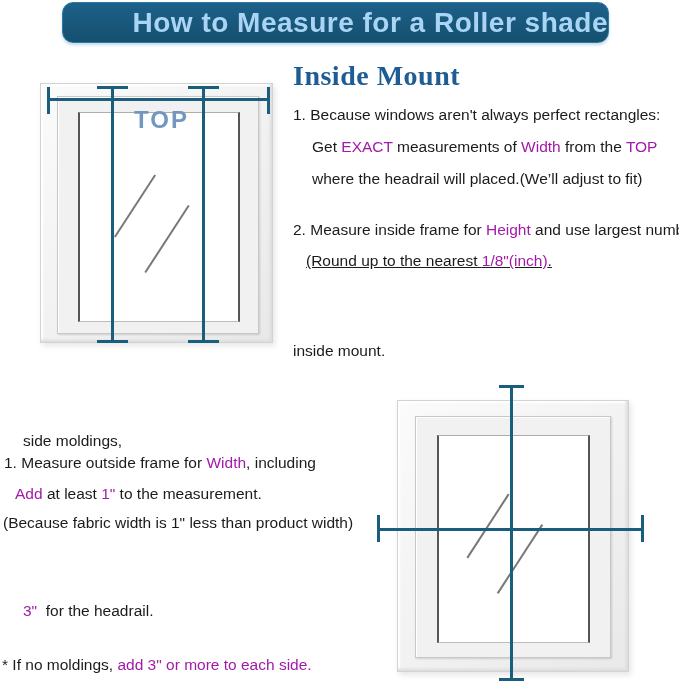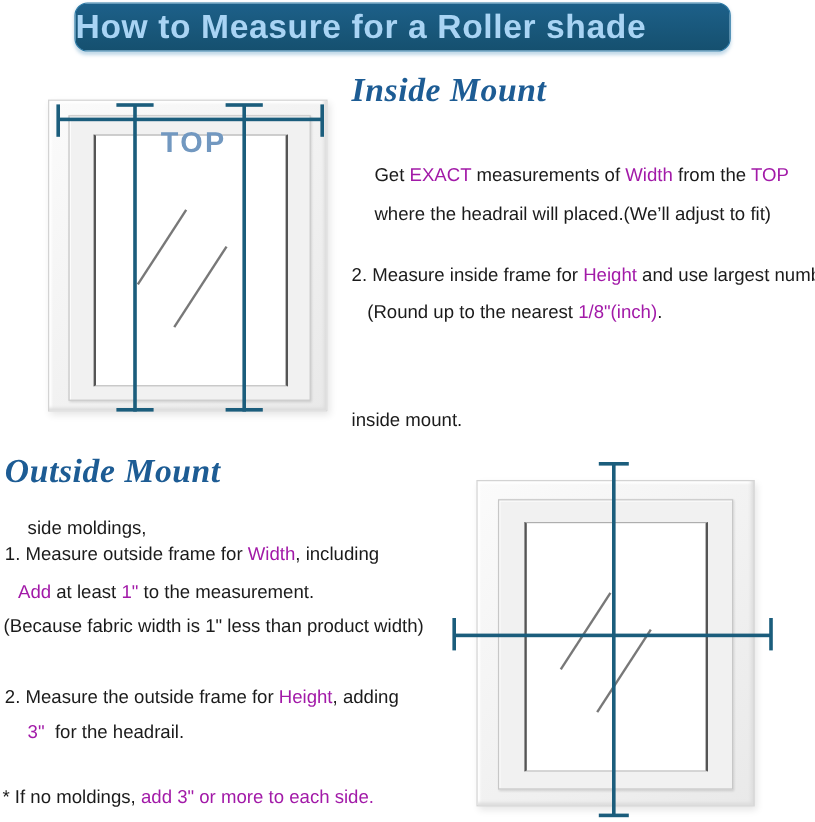--- a/index.html
+++ b/index.html
@@ -4,26 +4,26 @@
 <style>
   html,body{margin:0;padding:0;background:#fff;}
   .page{position:relative;width:679px;height:685px;background:#fff;overflow:hidden;
         font-family:"Liberation Sans",sans-serif;}
 
   
   .banner{position:absolute;left:62px;top:2px;width:547px;height:41px;border-radius:11px;
           background:linear-gradient(180deg,var(--banner-bg,#1d6089),var(--banner-bg2,#164f72));
           border:1px solid var(--banner-border,#2d7aa6);
           box-shadow:0 2px 3px rgba(120,170,205,.45);
-          display:flex;align-items:center;justify-content:flex-start;box-sizing:border-box;}
+          display:flex;align-items:center;justify-content:flex-end;box-sizing:border-box;}
   .banner-title{font-weight:bold;font-size:28px;letter-spacing:.5px;
                 color:var(--banner-text,#a9d4f4);}
 
   
-  .mount-h{position:absolute;font-family:"Liberation Serif",serif;font-style:italic;
+  .mount-h{position:absolute;font-family:"Liberation Serif",serif;
            font-weight:600;font-size:28px;color:var(--heading-blue,#1d5c94);letter-spacing:.5px;}
 
   
   .ln{position:absolute;font-size:15.5px;line-height:18px;white-space:pre;
       color:var(--text,#1b1b1b);}
   .hl{color:var(--highlight-purple,#a21aa8);}
 
   
   .window{position:absolute;background:linear-gradient(135deg,#fbfbfb,#e9e9e9);
           border:1px solid #d3d3d3;box-sizing:border-box;
@@ -63,32 +63,31 @@
   <div class="ml" style="left:267px;top:87px;width:3px;height:27px;"></div>
   <div class="ml" style="left:111px;top:87px;width:3px;height:256px;"></div>
   <div class="ml" style="left:97px;top:86px;width:31px;height:3px;"></div>
   <div class="ml" style="left:97px;top:340px;width:31px;height:3px;"></div>
   <div class="ml" style="left:202px;top:87px;width:3px;height:256px;"></div>
   <div class="ml" style="left:188px;top:86px;width:31px;height:3px;"></div>
   <div class="ml" style="left:188px;top:340px;width:31px;height:3px;"></div>
   <div class="top-label">TOP</div>
 
   <div class="mount-h" style="left:293px;top:60px;">Inside Mount</div>
+  <div class="ln" style="left:293px;top:106px;"><span>1. Because windows aren't always perfect rectangles:</span></div>
   <div class="ln" style="left:312px;top:170px;"><span>where the headrail will placed.(We’ll adjust to fit)</span></div>
   <div class="ln" style="left:312px;top:138px;"><span>Get </span><span class="hl">EXACT</span><span> measurements of </span><span class="hl">Width</span><span> from the </span><span class="hl">TOP</span></div>
   <div class="ln" style="left:293px;top:221px;"><span>2. Measure inside frame for </span><span class="hl">Height</span><span> and use largest number</span></div>
-  <div class="ln" style="left:306px;top:252px;"><span>(Round up to the nearest </span><span class="hl">1/8"(inch)</span><span>.</span></div>
+  <div class="ln" style="left:306px;top:252px;text-decoration:underline;"><span>(Round up to the nearest </span><span class="hl">1/8"(inch)</span><span>.</span></div>
   <div class="ln" style="left:293px;top:342px;"><span>inside mount.</span></div>
 
-  <div class="mount-h" style="left:4px;top:378px;">Outside Mount</div>
   <div class="ln" style="left:4px;top:426px;margin-top:28px;"><span>1. Measure outside frame for </span><span class="hl">Width</span><span>, including</span></div>
   <div class="ln" style="left:23px;top:432px;"><span>side moldings,</span></div>
   <div class="ln" style="left:15px;top:485px;"><span class="hl">Add</span><span> at least </span><span class="hl">1"</span><span> to the measurement.</span></div>
   <div class="ln" style="left:3px;top:514px;"><span>(Because fabric width is 1" less than product width)</span></div>
-  <div class="ln" style="left:4px;top:573px;"><span>2. Measure the outside frame for </span><span class="hl">Height</span><span>, adding</span></div>
   <div class="ln" style="left:23px;top:602px;"><span class="hl">3"</span><span>  for the headrail.</span></div>
   <div class="ln" style="left:2px;top:656px;"><span>* If no moldings, </span><span class="hl">add 3" or more to each side.</span></div>
 
   <div class="window" style="left:397px;top:400px;width:232px;height:272px;">
     <div class="sash" style="left:17px;top:15px;right:17px;bottom:13px;">
       <div class="glass" style="left:21px;top:18px;right:20px;bottom:14px;">
         <div class="refl" style="left:48px;top:52px;height:76px;"></div>
         <div class="refl" style="left:80px;top:82px;height:82px;"></div>
       </div>
     </div>

